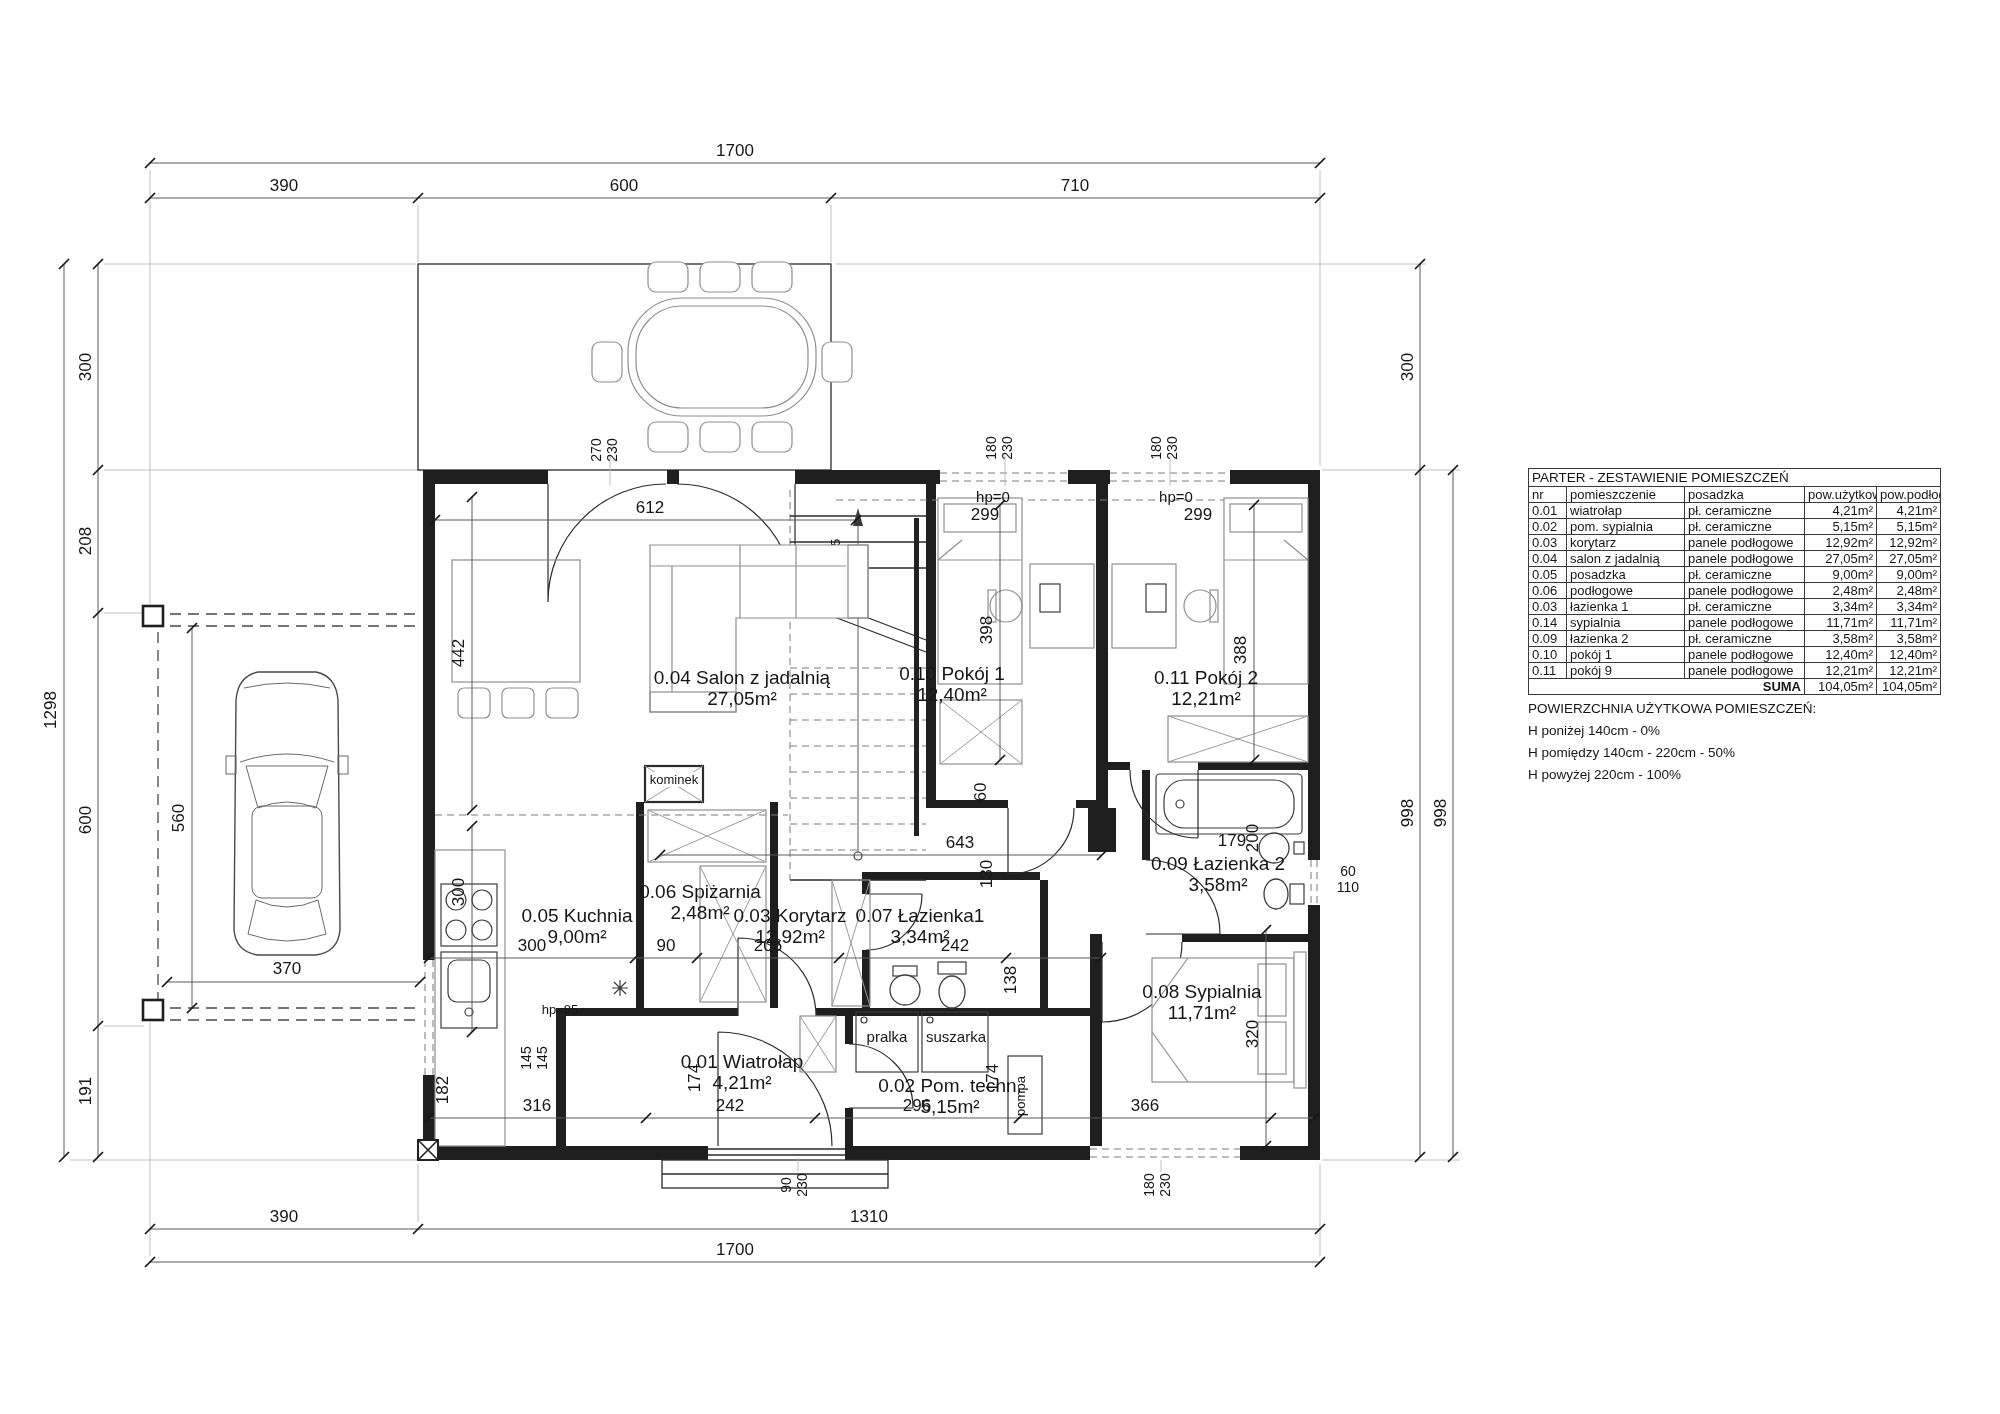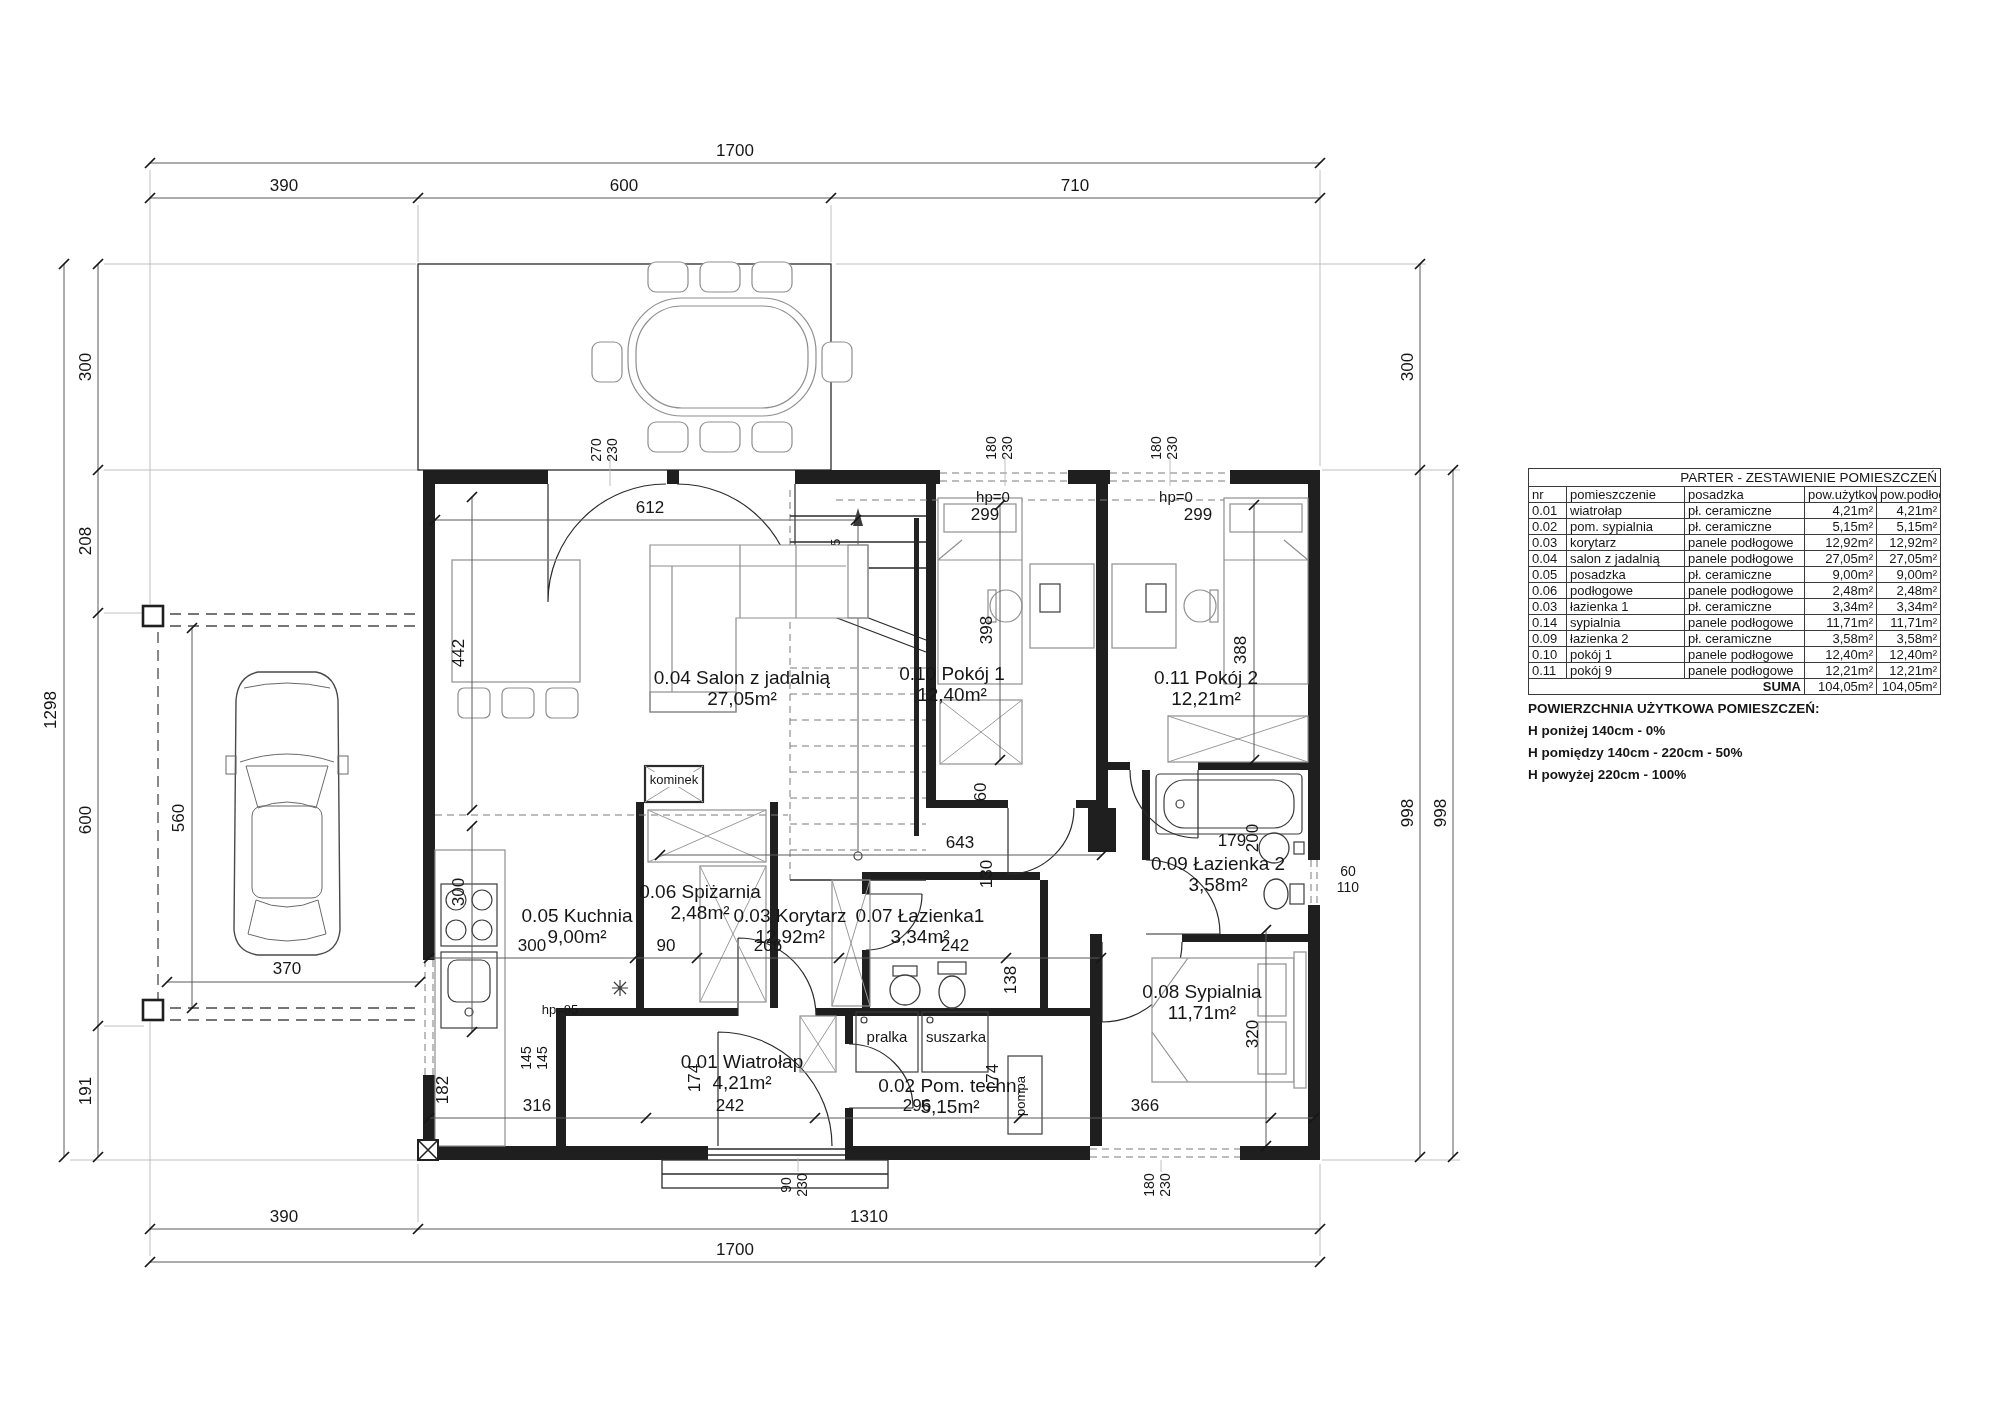--- a/index.html
+++ b/index.html
@@ -25,25 +25,25 @@
   .dash{stroke:#4a4a4a;stroke-width:1.3;stroke-dasharray:11 7;fill:none;}
   .dashl{stroke:#7a7a7a;stroke-width:1;stroke-dasharray:7 5;fill:none;}
   .door{stroke:#2b2b2b;stroke-width:1.2;fill:none;}
   .car {stroke:#4a4a4a;stroke-width:1.4;fill:#ffffff;}
   .carl{stroke:#6a6a6a;stroke-width:1;fill:none;}
   
   #room-table{position:absolute;left:1528px;top:468px;width:412px;border-collapse:collapse;
               font-size:13px;table-layout:fixed;}
   #room-table th,#room-table td{border:1px solid #3a3a3a;padding:0 3px;height:14px;
               white-space:nowrap;overflow:hidden;font-weight:normal;text-align:left;}
-  #room-table .tt{text-align:right;font-size:13.5px;height:17px;}
+  #room-table .tt{text-align:left;font-size:13.5px;height:17px;}
   #room-table .num{text-align:right;}
   #room-table col.c1{width:38px;} #room-table col.c2{width:118px;} #room-table col.c3{width:120px;}
   #room-table col.c4{width:72px;} #room-table col.c5{width:64px;}
-  #legend{position:absolute;left:1528px;top:698px;font-size:13.5px;line-height:22px;font-weight:bold;}
+  #legend{position:absolute;left:1528px;top:698px;font-size:13.5px;line-height:22px;}
 </style>
 </head>
 <body>
 
 <div id="canvas">
 
 <svg width="2000" height="1414" viewBox="0 0 2000 1414" style="position:absolute;left:0;top:0;">
   <defs>
     <path id="tk" d="M-5 5 L5 -5" class="tkp"></path>
   </defs>

